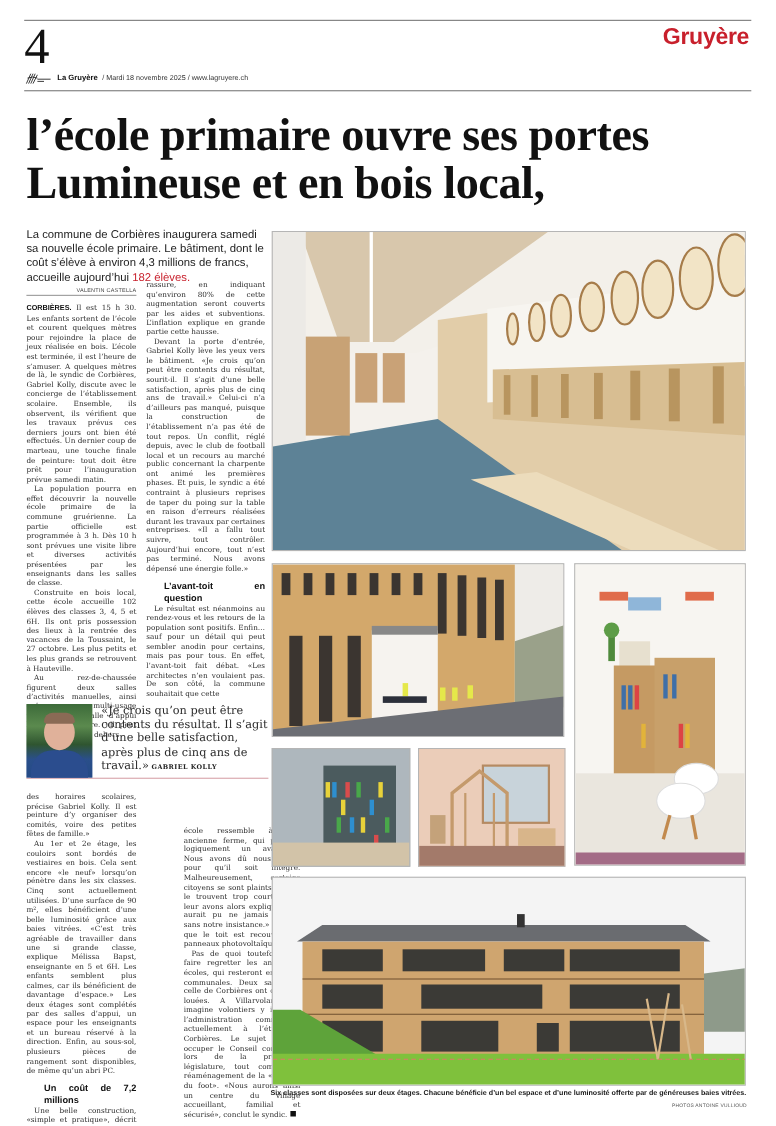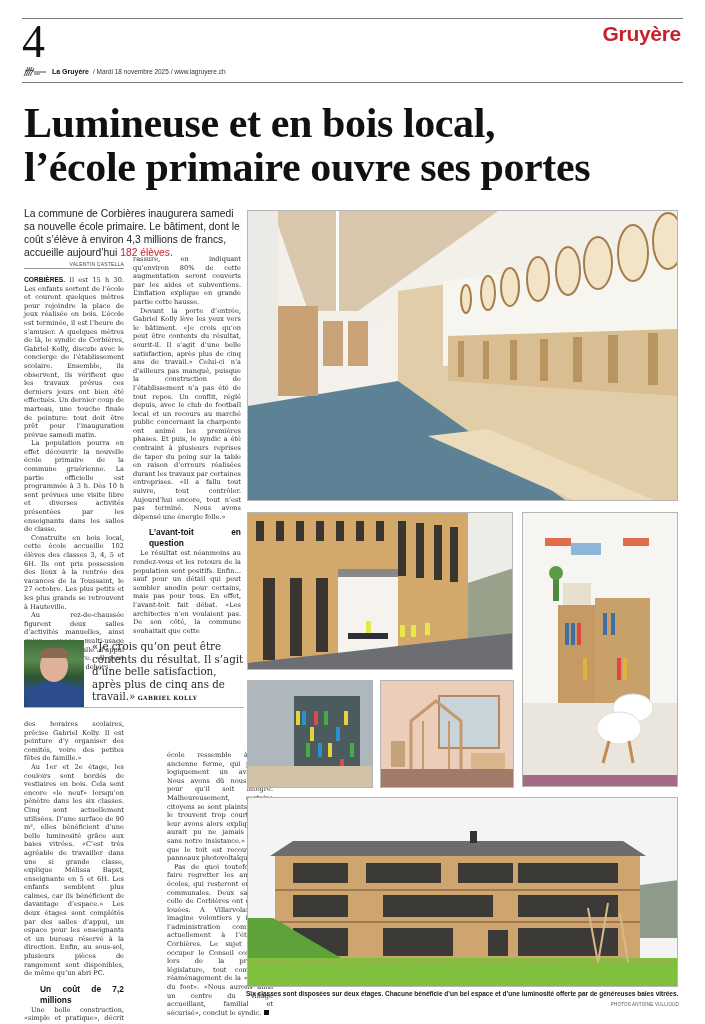--- a/index.html
+++ b/index.html
@@ -58,22 +58,22 @@
         <path d="M12 7 L24 7"></path>
         <path d="M12 9 L18 9"></path>
     </g>
   </svg>
   <span class="brand">La Gruyère</span>
   <span> / Mardi 18 novembre 2025 / www.lagruyere.ch</span>
 </div>
 <div class="rule" style="top:82px;"></div>
 
 <h1 class="headline">
+  <span>l’école primaire ouvre ses portes</span>
   <span>Lumineuse et en bois local,</span>
-  <span>l’école primaire ouvre ses portes</span>
 </h1>
 
 <div class="lead"><span>La commune de Corbières inaugurera samedi sa nouvelle école primaire. Le bâtiment, dont le coût s’élève à environ 4,3 millions de francs, accueille aujourd’hui </span><span class="accent">182 élèves.</span></div>
 <div class="byline">VALENTIN CASTELLA</div>
 
 <div class="col" style="left:24px; top:276px; width:100px;">
   <p class="first"><span class="dateline">CORBIÈRES.</span><span> Il est 15 h 30. Les enfants sortent de l’école et courent quelques mètres pour rejoindre la place de jeux réalisée en bois. L’école est terminée, il est l’heure de s’amuser. A quelques mètres de là, le syndic de Corbières, Gabriel Kolly, discute avec le concierge de l’établissement scolaire. Ensemble, ils observent, ils vérifient que les travaux prévus ces derniers jours ont bien été effectués. Un dernier coup de marteau, une touche finale de peinture: tout doit être prêt pour l’inauguration prévue samedi matin.</span></p>
   <p>La population pourra en effet découvrir la nouvelle école primaire de la commune gruérienne. La partie officielle est programmée à 3 h. Dès 10 h sont prévues une visite libre et diverses activités présentées par les enseignants dans les salles de classe.</p>
   <p>Construite en bois local, cette école accueille 102 élèves des classes 3, 4, 5 et 6H. Ils ont pris possession des lieux à la rentrée des vacances de la Toussaint, le 27 octobre. Les plus petits et les plus grands se retrouvent à Hauteville.</p>
   <p>Au rez-de-chaussée figurent deux salles d’activités manuelles, ainsi qu’un espace multi-usage transformé en salle d’appui lorsque nécessaire. «Il peut aussi être loué en dehors</p>

